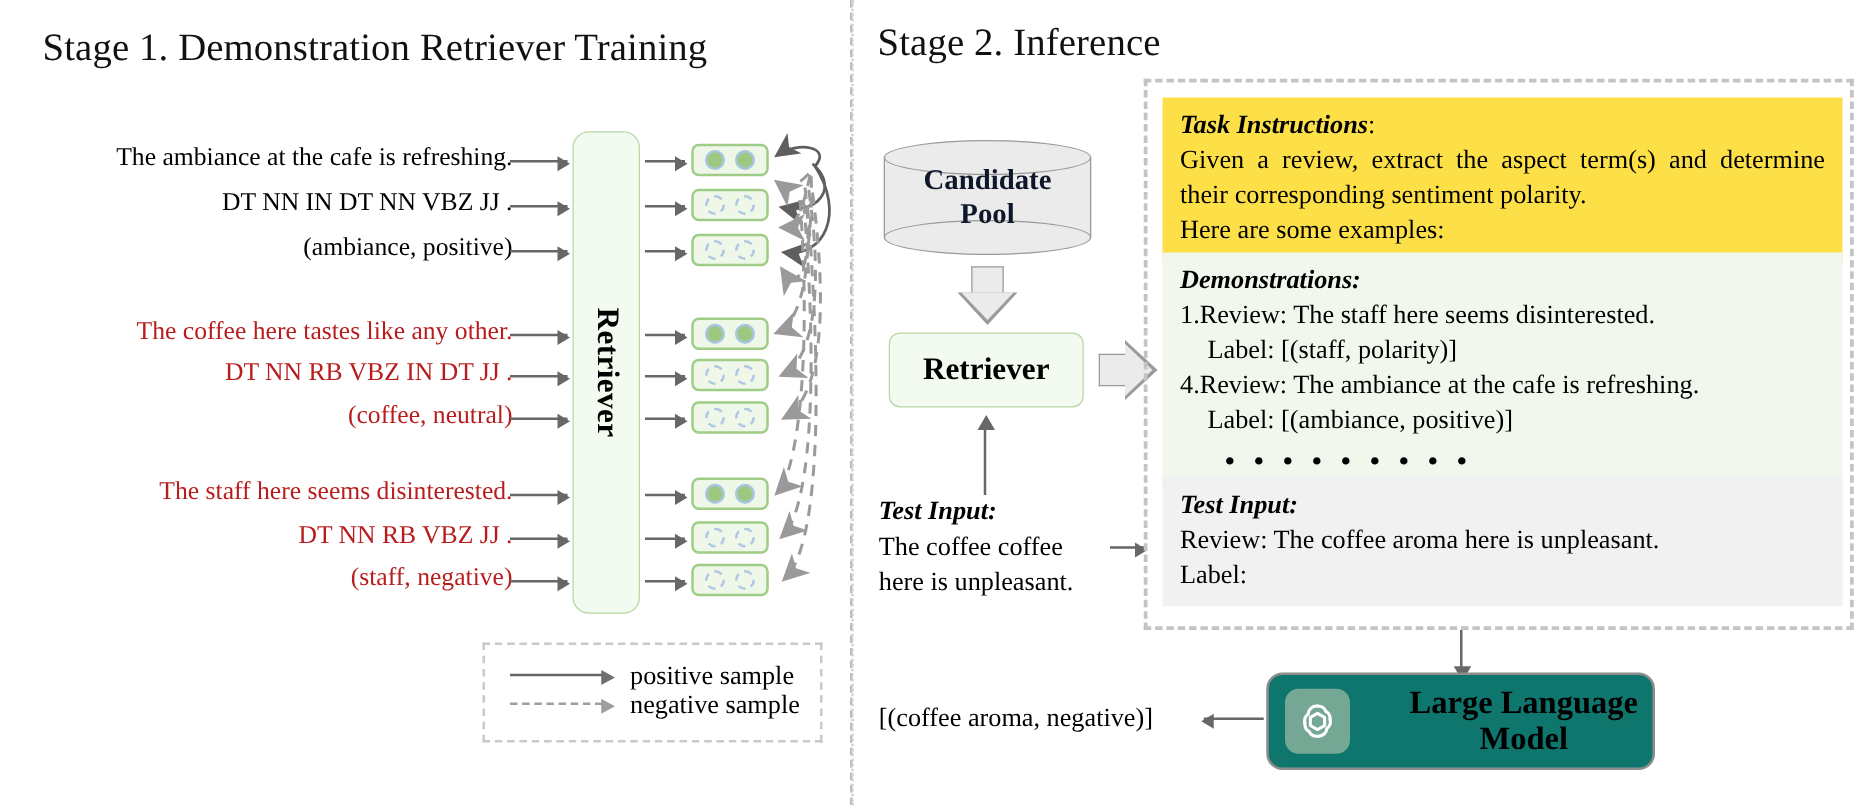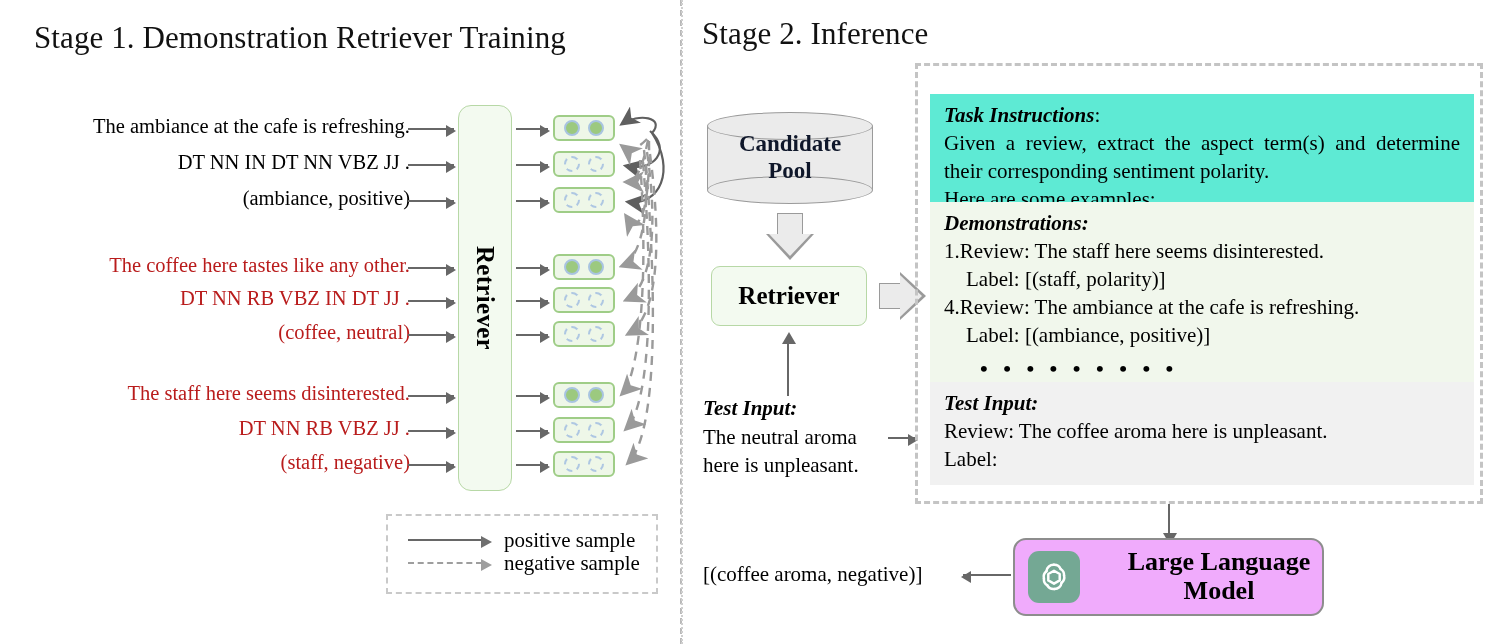--- a/index.html
+++ b/index.html
@@ -337,21 +337,21 @@
     border: 3px dashed #c4c4c4;
     box-sizing: border-box;
   }
   .prompt-sec {
     position: absolute;
     left: 12px;
     width: 544px;
     box-sizing: border-box;
     padding: 9px 14px 11px 14px;
   }
-  #sec-task { top: 28px; background: #5eead4; }
+  #sec-task { top: 12px; background: #fde047; }
   #sec-demo { top: 136px; background: #f1f7ec; }
   #sec-test { top: 316px; background: #f1f1f1; }
 
   .sec-head {
     font-size: 21px;
     font-weight: bold;
     font-style: italic;
     color: #000;
     margin-bottom: 2px;
   }
@@ -386,21 +386,21 @@
     width: 0; height: 0;
     border-left: 7.5px solid transparent;
     border-right: 7.5px solid transparent;
     border-top: 12px solid #676767;
   }
 
   
   #llm-box {
     left: 1013px; top: 538px;
     width: 311px; height: 78px;
-    background: #f0abfc;
+    background: #0f766e;
     border: 2px solid #8d8d8d;
     border-radius: 13px;
     box-sizing: border-box;
     display: flex;
     align-items: center;
     gap: 44px;
   }
   #llm-icon {
     width: 52px; height: 52px;
     margin-left: 13px;
@@ -616,21 +616,21 @@
 
 <div class="fat-arrow-right" style="left:879px; top:283px;">
   <div class="shaft"></div>
   <div class="head"></div>
   <div class="head-in"></div>
 </div>
 
 <div class="abs" id="arrow-up"></div>
 
 <div class="abs" id="test-input-label">Test Input:</div>
-<div class="abs" id="test-input-text">The neutral aroma here is unpleasant.</div>
+<div class="abs" id="test-input-text">The coffee coffee here is unpleasant.</div>
 <div class="abs" id="arrow-test-right"></div>
 
 <div class="abs" id="prompt-box">
 
   <div class="prompt-sec" id="sec-task">
     <div class="sec-head"><span>Task Instructions</span><span class="plain">:</span></div>
     <div class="sec-body justify">Given a review, extract the aspect term(s) and determine their corresponding sentiment polarity.</div>
     <div class="sec-body">Here are some examples:</div>
   </div>
 

